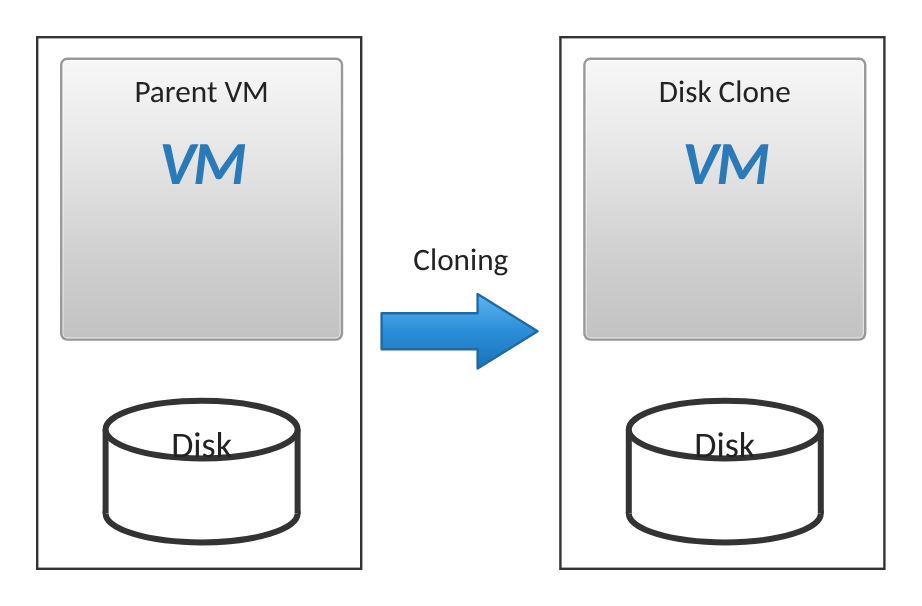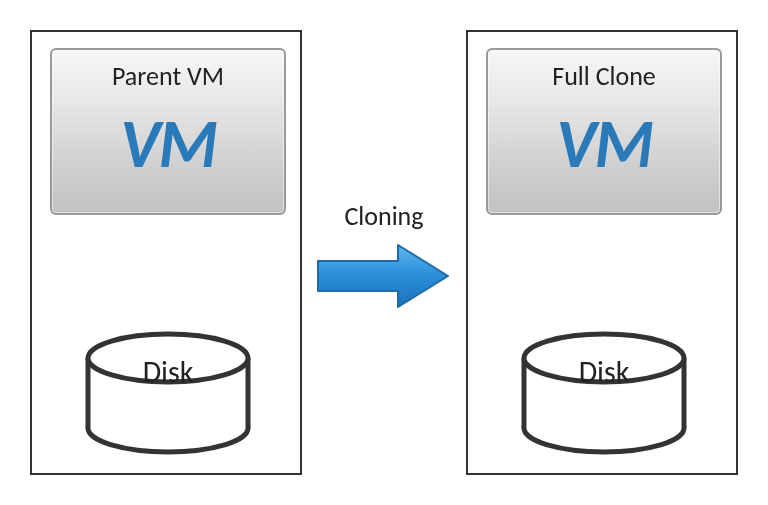--- a/index.html
+++ b/index.html
@@ -27,38 +27,38 @@
     left: 466px;
     top: 30px;
     width: 272px;
     height: 445px;
   }
   .vm-box {
     position: absolute;
     left: 18px;
     top: 16px;
     width: 236px;
-    height: 167px;
+    height: 236px;
     border: 2px solid #999;
     border-radius: 6px;
     background: linear-gradient(to bottom, #f7f7f7 0%, #e8e8e8 30%, #d0d0d0 70%, #c2c2c2 100%);
     display: flex;
     flex-direction: column;
     align-items: center;
     box-shadow: 0 0 0 1px rgba(255,255,255,0.5) inset;
   }
   .vm-title {
     margin-top: 10px;
     font-size: 26px;
     color: #222;
     font-weight: 400;
   }
   .vm-text {
     margin-top: 18px;
-    font-size: 68px;
+    font-size: 51px;
     font-weight: 700;
     font-style: italic;
     color: #2a7ab9;
     letter-spacing: -2px;
     line-height: 1;
   }
   .disk {
     position: absolute;
     left: 50px;
     top: 296px;
@@ -113,21 +113,21 @@
       <line x1="6" y1="30" x2="6" y2="100" stroke="#333" stroke-width="5"></line>
       <line x1="166" y1="30" x2="166" y2="100" stroke="#333" stroke-width="5"></line>
       <ellipse cx="86" cy="30" rx="80" ry="24" fill="#fff" stroke="#333" stroke-width="5"></ellipse>
     </svg>
     <div class="disk-label">Disk</div>
   </div>
 </div>
 
 <div class="container container-right">
   <div class="vm-box">
-    <div class="vm-title">Full Clone</div>
+    <div class="vm-title">Disk Clone</div>
     <div class="vm-text">VM</div>
   </div>
   <div class="disk">
     <svg viewBox="0 0 172 130">
       <ellipse cx="86" cy="100" rx="80" ry="24" fill="#fff" stroke="#333" stroke-width="5"></ellipse>
       <rect x="6" y="30" width="160" height="70" fill="#fff"></rect>
       <line x1="6" y1="30" x2="6" y2="100" stroke="#333" stroke-width="5"></line>
       <line x1="166" y1="30" x2="166" y2="100" stroke="#333" stroke-width="5"></line>
       <ellipse cx="86" cy="30" rx="80" ry="24" fill="#fff" stroke="#333" stroke-width="5"></ellipse>
     </svg>

